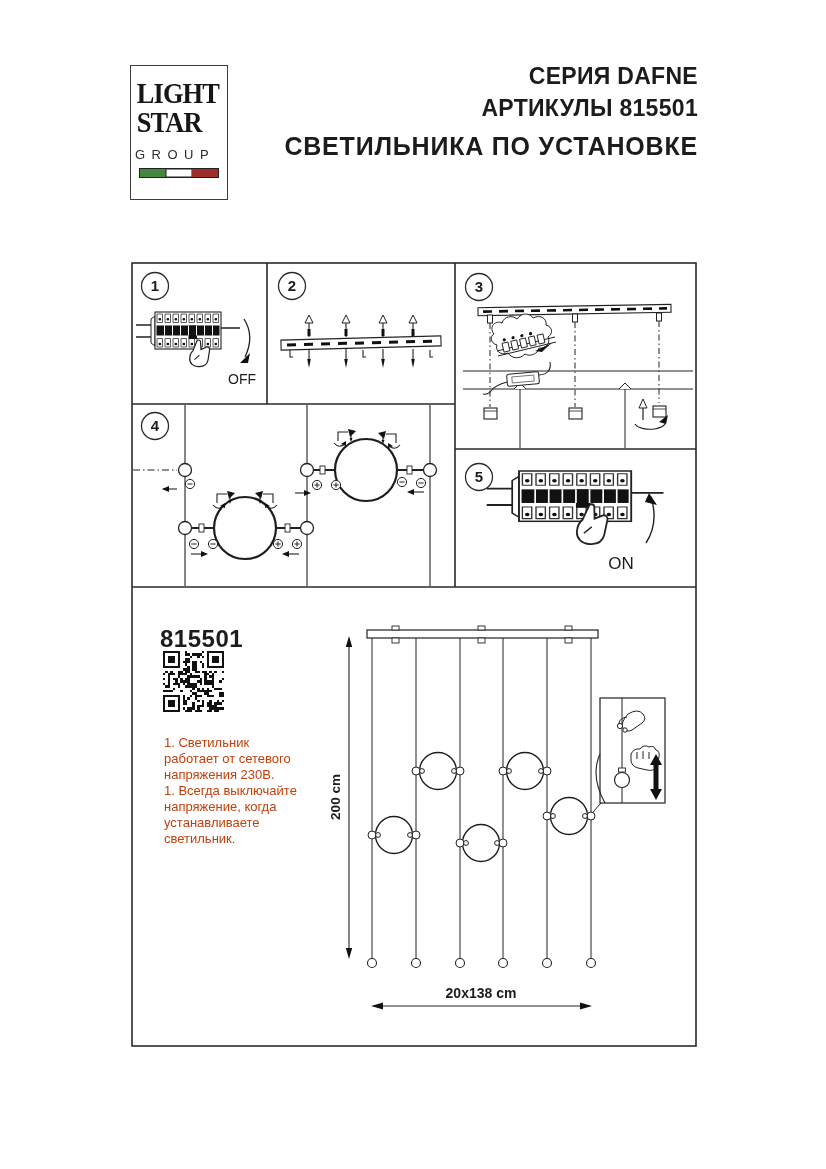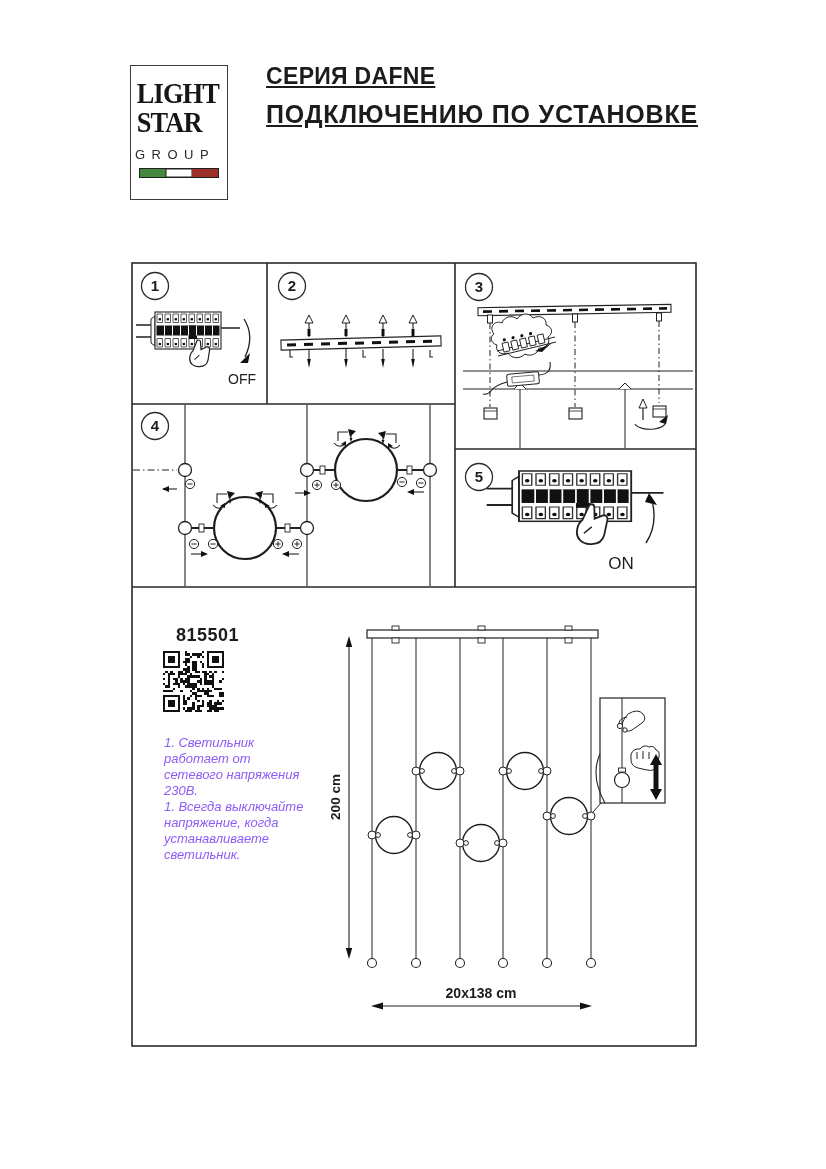--- a/index.html
+++ b/index.html
@@ -6,31 +6,31 @@
   .sheet{position:relative;width:826px;height:1169px;background:#ffffff;
          font-family:"Liberation Sans",sans-serif;color:#1c1c1c;overflow:hidden;margin:0 auto;}
   
   .logo-box{position:absolute;left:130px;top:65px;width:98px;height:135px;
             border:1.5px solid #3c3c3c;box-sizing:border-box;text-align:left;padding-top:12px;}
   .logo-word{font-family:"Liberation Serif",serif;font-weight:700;font-size:30px;line-height:29px;
              color:#161616;transform:scaleX(.88);transform-origin:center;letter-spacing:-1px;}
   .logo-group{margin-top:11px;font-size:13px;letter-spacing:6.5px;color:#2b2b2b;
               font-weight:400;text-indent:4px;}
   .logo-flag{margin:6px auto 0;display:block;}
-  .head-right{position:absolute;right:128px;top:60px;text-align:left;text-decoration:underline;}
+  .head-right{position:absolute;right:128px;top:60px;text-align:right;}
   .series-line{font-size:23px;font-weight:700;line-height:32px;letter-spacing:.3px;}
   .doc-title{margin-top:10px;font-size:25px;font-weight:700;line-height:25px;letter-spacing:.8px;}
   
   .diagram{position:absolute;left:131px;top:262px;}
   svg text{font-family:"Liberation Sans",sans-serif;fill:#1c1c1c;}
   
-  .article-num{position:absolute;left:176px;top:625px;width:62px;font-size:18px;
+  .article-num{position:absolute;left:160px;top:625px;width:62px;font-size:24px;
                font-weight:700;letter-spacing:.5px;}
   .qr-wrap{position:absolute;left:163px;top:651px;width:61px;height:61px;}
-  .notes{position:absolute;left:164px;top:735px;width:140px;font-size:13px;line-height:16px;color:#8b5cf6;font-style:italic;}
+  .notes{position:absolute;left:164px;top:735px;width:140px;font-size:13px;line-height:16px;color:#c2410c;}
   .notes p{margin:0;}
 </style>
 </head>
 <body>
 
 <div class="sheet">
 
   <div class="logo-box">
     <div class="logo-word">LIGHT</div>
     <div class="logo-word">STAR</div>
@@ -38,22 +38,23 @@
     <svg class="logo-flag" width="80" height="10">
       <rect x="0.5" y="0.5" width="79" height="9" fill="#fff" stroke="#222"></rect>
       <rect x="1" y="1" width="26" height="8" fill="#45873f"></rect>
       <rect x="27" y="1" width="26" height="8" fill="#ffffff" stroke="#222" stroke-width="1"></rect>
       <rect x="53" y="1" width="26" height="8" fill="#9d2f2a"></rect>
     </svg>
   </div>
 
   <div class="head-right">
     <div class="series-line">СЕРИЯ DAFNE</div>
+    <div class="series-line">АРТИКУЛЫ 815501</div>
     <div class="doc-title">
-      <div>ПОДКЛЮЧЕНИЮ ПО УСТАНОВКЕ</div>
+      <div>СВЕТИЛЬНИКА ПО УСТАНОВКЕ</div>
     </div>
   </div>
 
   <svg class="diagram" width="566" height="785" viewBox="0 0 566 785">
     <defs>
 
       <g id="breaker">
         <path d="M-19,13h19 M-19,25h19 M66,16h19" stroke="#222" stroke-width="1.3" fill="none"></path>
         <path d="M-4,7 l4,-3 v30 l-4,-3 z" fill="#fff" stroke="#222" stroke-width="1"></path>
         <rect x="0" y="0" width="66" height="37" fill="#fff" stroke="#222" stroke-width="1.1"></rect>

